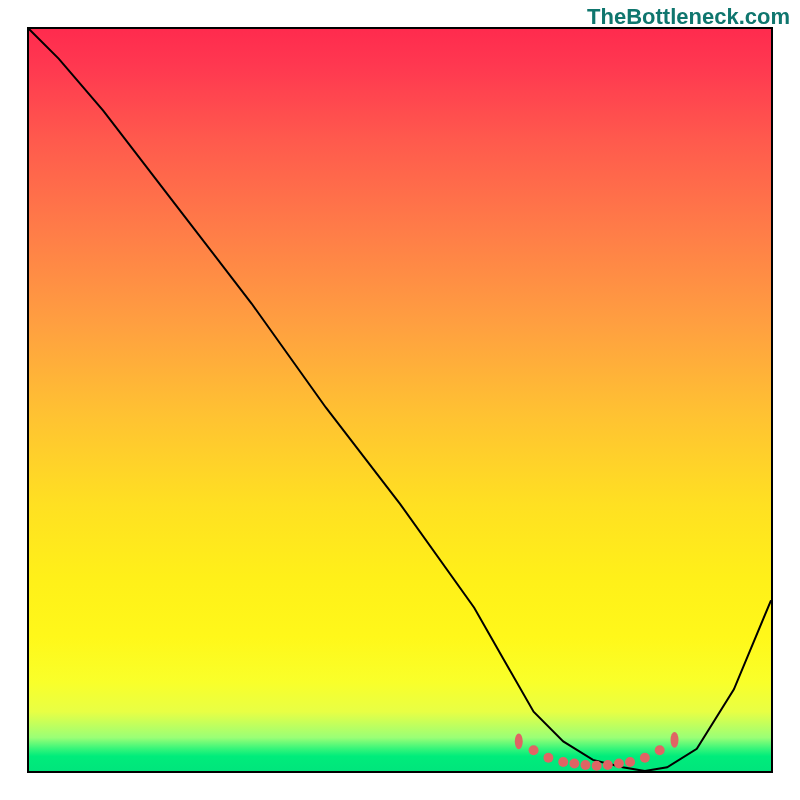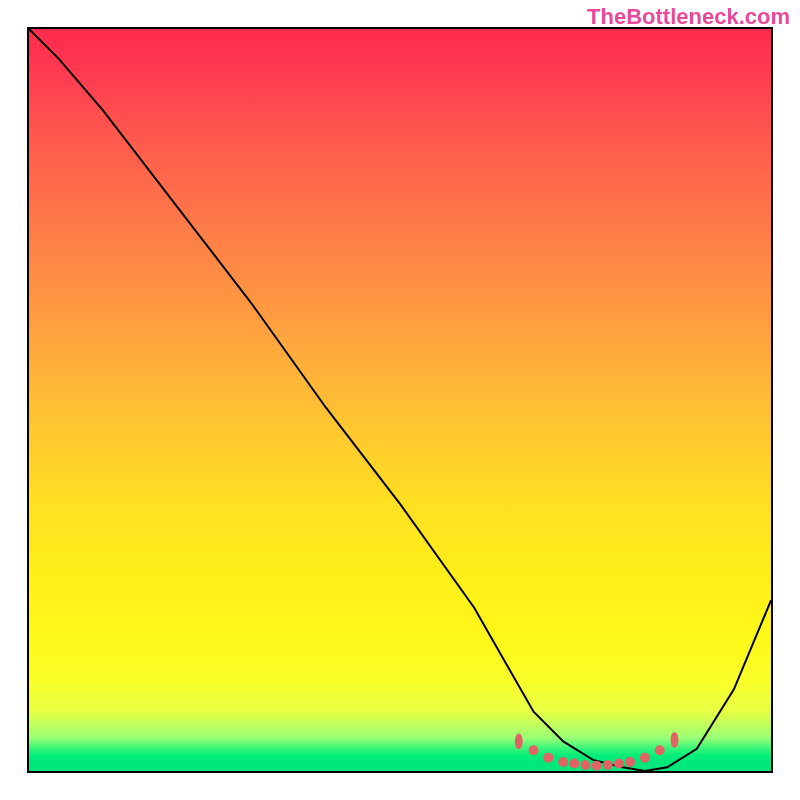--- a/index.html
+++ b/index.html
@@ -9,21 +9,21 @@
     background: #ffffff;
     position: relative;
     font-family: Arial, sans-serif;
   }
   .attribution {
     position: absolute;
     top: 4px;
     right: 10px;
     font-size: 22px;
     font-weight: bold;
-    color: #ec4899;
+    color: #0f766e;
     z-index: 10;
   }
   .plot-area {
     position: absolute;
     top: 27px;
     left: 27px;
     width: 746px;
     height: 746px;
     border: 2px solid #000000;
   }

